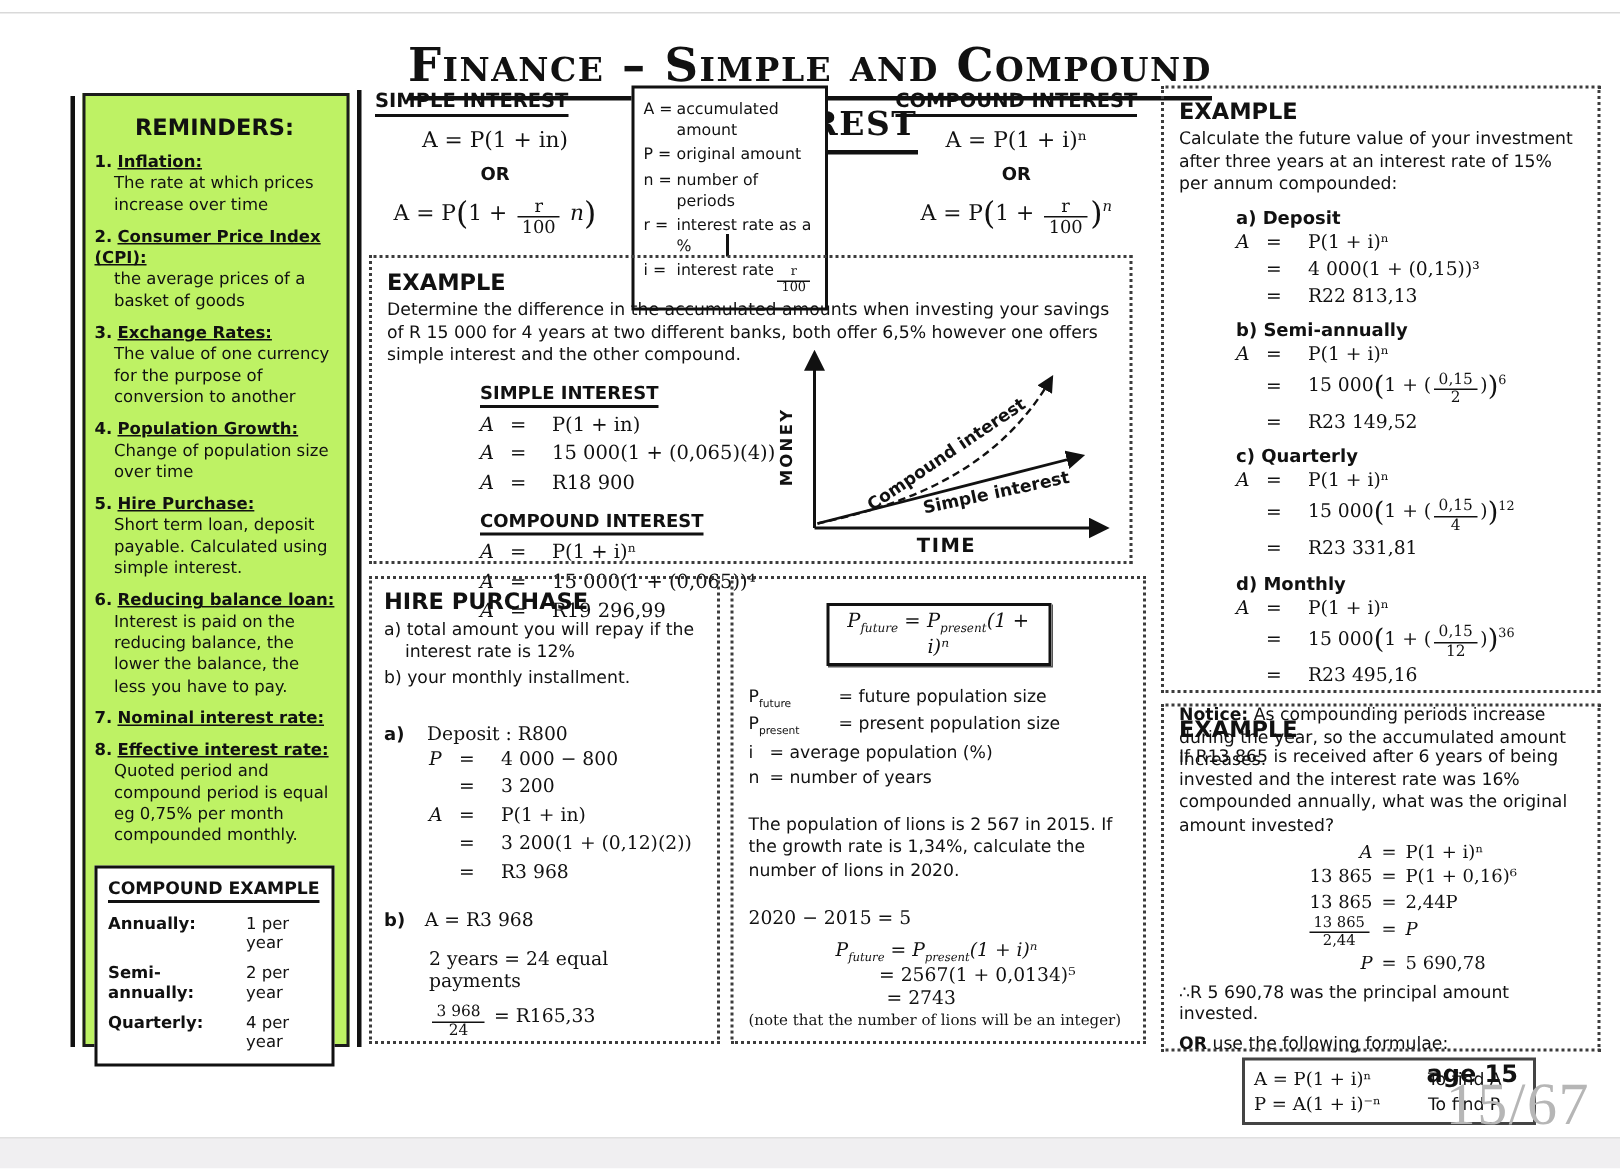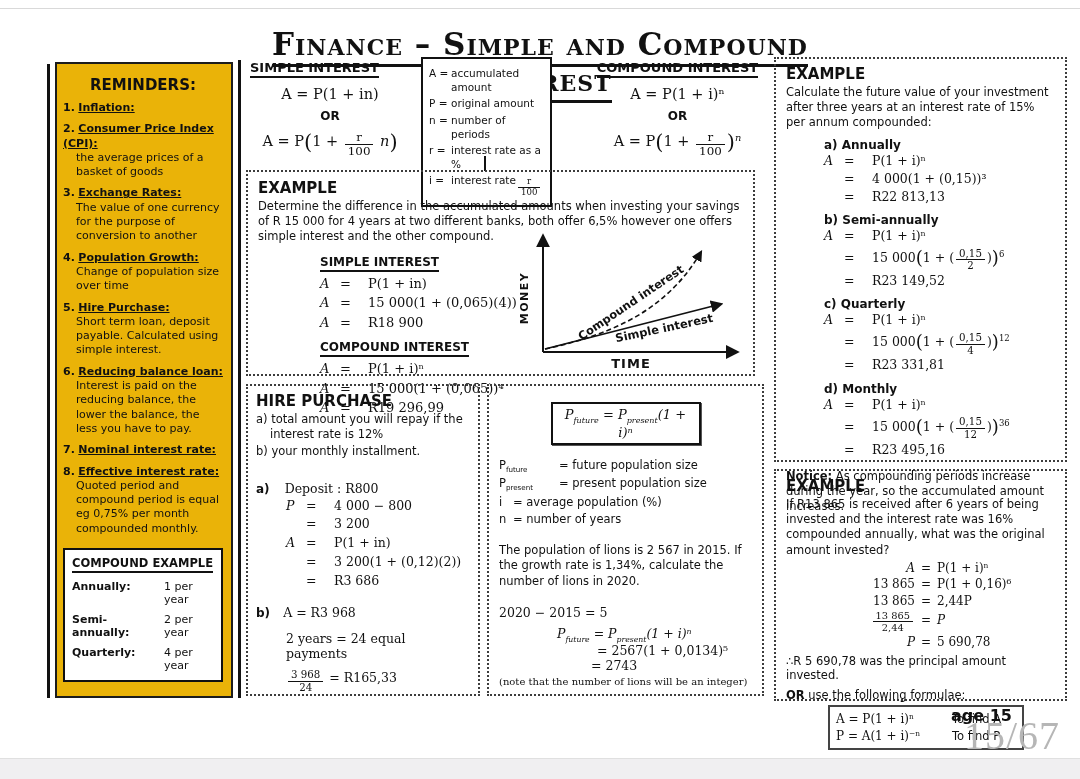--- a/index.html
+++ b/index.html
@@ -23,21 +23,21 @@
   sup{font-size:0.68em}
   sub{font-size:0.62em}
   
   #title{left:230px;width:620px;top:26px;text-align:center;font-family:"DejaVu Serif","Liberation Serif",serif;
          font-variant:small-caps;font-weight:bold;font-size:31px;letter-spacing:1px}
   #title span{border-bottom:3px solid #111;padding-bottom:2px}
   #topline{top:8px;left:0;width:1080px;height:1px;background:#d9d9d9}
   
   #leftrule{left:47px;top:64px;width:3px;height:634px;background:#111}
   #vrule{left:238px;top:60px;width:3px;height:638px;background:#111}
-  #sidebar{left:55px;top:62px;width:178px;height:636px;background:#eab308;border:2px solid #1c1c1c;padding:8px 8px 6px 6px}
+  #sidebar{left:55px;top:62px;width:178px;height:636px;background:#bef264;border:2px solid #1c1c1c;padding:8px 8px 6px 6px}
   #sbtitle{text-align:center;font-size:15px;font-weight:bold;margin:4px 0 6px}
   .ri{margin-top:7px;font-size:11px;line-height:1.3}
   .rhead .rnum{font-weight:bold}
   .rhead .rterm{font-weight:bold;text-decoration:underline}
   .rdesc{padding-left:13px}
   #cpbox{margin-top:12px;background:#fff;border:2px solid #111;padding:6px 7px 8px}
   #cpbox .cpt{font-size:11.5px}
   .cprow{display:flex;margin-top:7px;font-size:11px}
   .cpl{flex:0 0 92px;font-weight:bold}
   
@@ -110,20 +110,21 @@
   </div>
 
   <div id="leftrule" class="abs"></div>
   <div id="vrule" class="abs"></div>
 
   <div id="sidebar" class="abs">
     <div id="sbtitle">REMINDERS:</div>
 
     <div class="ri">
       <div class="rhead"><span class="rnum">1.</span> <span class="rterm">Inflation:</span></div>
+      <div class="rdesc">The rate at which prices increase over time</div>
     </div>
     <div class="ri">
       <div class="rhead"><span class="rnum">2.</span> <span class="rterm">Consumer Price Index (CPI):</span></div>
       <div class="rdesc">the average prices of a basket of goods</div>
     </div>
     <div class="ri">
       <div class="rhead"><span class="rnum">3.</span> <span class="rterm">Exchange Rates:</span></div>
       <div class="rdesc">The value of one currency for the purpose of conversion to another</div>
     </div>
     <div class="ri">
@@ -287,21 +288,21 @@
             <span class="mr">P(1 + in)</span>
           </div>
         <div class="mrow">
             <span class="ml"></span>
             <span class="me">=</span>
             <span class="mr">3 200(1 + (0,12)(2))</span>
           </div>
         <div class="mrow">
             <span class="ml"></span>
             <span class="me">=</span>
-            <span class="mr">R3 686</span>
+            <span class="mr">R3 968</span>
           </div>
       </div>
     </div>
     <div class="bsec">
       <span class="alab">b)</span>
       <span class="math" style="font-size:12.5px;margin-left:8px">A = R3 968</span>
       <div class="math" style="font-size:12.5px;margin:10px 0 0 30px">2 years = 24 equal payments</div>
       <div class="math" style="font-size:12.5px;margin:8px 0 0 30px"><span class="frac" style="vertical-align:-0.7em"><span class="fn">3 968</span><span class="fd">24</span></span> <span>= R165,33</span></div>
     </div>
   </div>
@@ -321,32 +322,32 @@
         <span>= average population (%)</span>
       </div>
     <div class="plrow">
         <span class="plk" style="flex-basis:14px"><span>n</span></span>
         <span>= number of years</span>
       </div>
     <div class="para" style="margin-top:16px">The population of lions is 2 567 in 2015. If the growth rate is 1,34%, calculate the number of lions in 2020.</div>
     <div class="pmath math" style="margin-top:16px">2020 − 2015 = 5</div>
     <div class="pcenter pmath math">
       <div class="it"><span>P</span><sub>future</sub><span> = P</span><sub>present</sub><span>(1 + i)ⁿ</span></div>
-      <div style="margin-left:40px">= 2567(1 + 0,0134)⁵</div>
+      <div style="margin-left:29px">= 2567(1 + 0,0134)⁵</div>
       <div style="margin-left:34px">= 2743</div>
     </div>
     <div class="note math">(note that the number of lions will be an integer)</div>
   </div>
 
   <div id="ex1" class="abs dot">
     <div class="boxtitle">EXAMPLE</div>
     <div class="para">Calculate the future value of your investment after three years at an interest rate of 15% per annum compounded:</div>
 
     <div class="sec">
-      <div class="seclabel">a) Annually</div>
+      <div class="seclabel">a) Deposit</div>
       <div class="math">
         <div class="mrow">
             <span class="ml">A</span>
             <span class="me">=</span>
             <span class="mr">P(1 + i)ⁿ</span>
           </div>
         <div class="mrow">
             <span class="ml"></span>
             <span class="me">=</span>
             <span class="mr">4 000(1 + (0,15))³</span>

